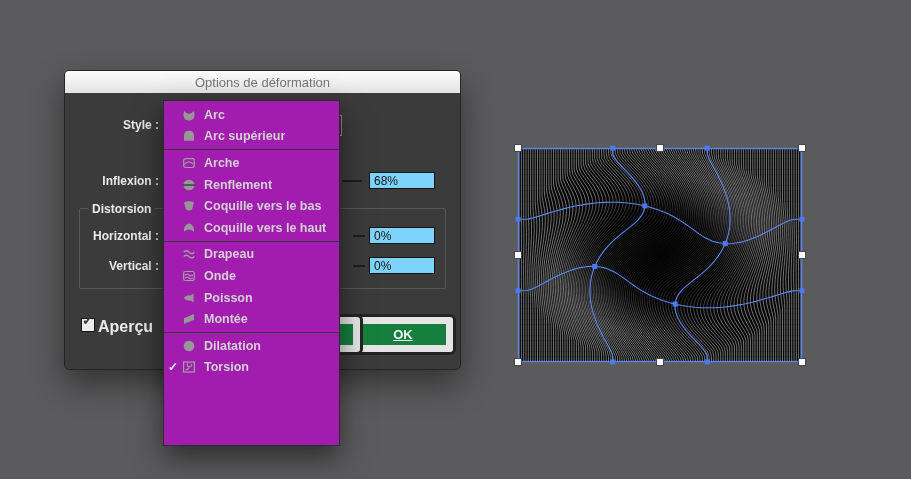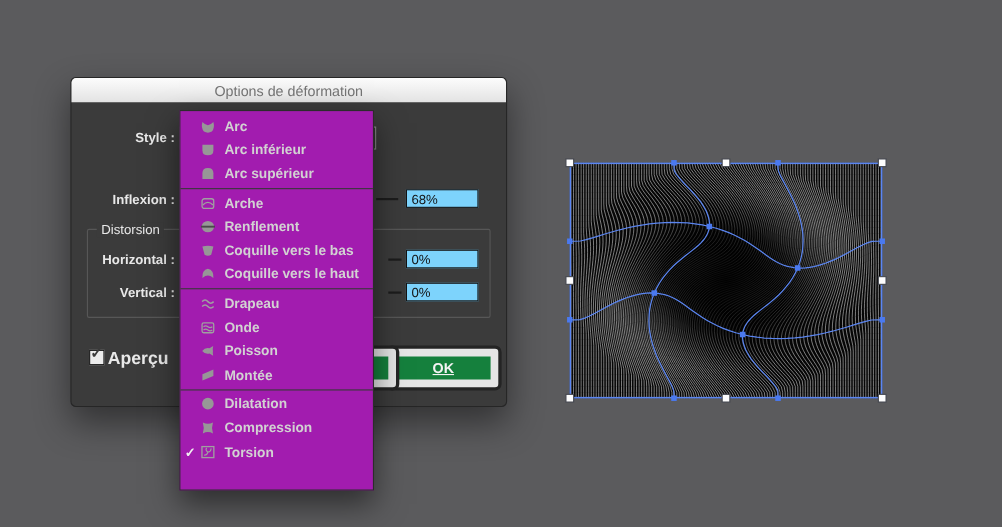--- a/index.html
+++ b/index.html
@@ -27,21 +27,21 @@
     border-top:5px solid #c9c9c9;}
 
   .track{position:absolute;height:2px;background:#1c1c1c;}
   .val-field{position:absolute;left:304px;width:58px;height:13px;
     background:#7dd3fc;border:1px solid #141414;color:#141414;
     font-family:"Liberation Sans",sans-serif;font-size:12px;padding:1px 2px 1px 4px;}
 
   .group{position:absolute;left:14px;top:137px;width:365px;height:79px;
     border:1px solid #575757;border-radius:2px;}
   .group-label{position:absolute;left:8px;top:-7px;background:#3b3b3b;padding:0 4px;
-    color:#e9e9e9;font-size:12px;font-weight:normal;}
+    color:#e9e9e9;font-size:12px;font-weight:bold;}
 
   .checkbox{position:absolute;left:16px;top:247px;width:12px;height:12px;
     background:#ececec;border:1px solid #141414;}
   .checkmark{position:absolute;left:17px;top:241px;font-size:14px;font-weight:bold;color:#3a3a3a;}
   .apercu-lbl{position:absolute;left:33px;top:247px;color:#e9e9e9;font-size:16px;font-weight:bold;}
 
   .btn{position:absolute;height:21px;background:#15803d;border:7px solid #e5e5e5;
     border-radius:3px;box-shadow:0 0 0 3px #242424;
     display:flex;align-items:center;justify-content:center;
     color:#f4f4f4;font-size:13px;font-weight:bold;text-decoration:underline;}
@@ -115,27 +115,20 @@
       <div class="menu-item">
         <span class="mi-check"></span>
         <span class="mi-icon"><svg viewBox="0 0 16 16" width="16" height="16">
             <path d="M3 4 Q8 9.5 13 4 Q14.5 9.5 11.6 12.6 Q8 14.6 4.4 12.6 Q1.5 9.5 3 4 Z" fill="#979797"></path>
           </svg></span>
         <span class="mi-label">Arc</span>
       </div>
       <div class="menu-item">
         <span class="mi-check"></span>
         <span class="mi-icon"><svg viewBox="0 0 16 16" width="16" height="16">
-            <path d="M3 3.5 H13 V8.5 Q13 13.2 8 13.2 Q3 13.2 3 8.5 Z" fill="#979797"></path>
-          </svg></span>
-        <span class="mi-label">Arc inférieur</span>
-      </div>
-      <div class="menu-item">
-        <span class="mi-check"></span>
-        <span class="mi-icon"><svg viewBox="0 0 16 16" width="16" height="16">
             <path d="M3 12.8 V7.5 Q3 2.8 8 2.8 Q13 2.8 13 7.5 V12.8 Z" fill="#979797"></path>
           </svg></span>
         <span class="mi-label">Arc supérieur</span>
       </div>
       <div class="menu-sep"></div>
       <div class="menu-item">
         <span class="mi-check"></span>
         <span class="mi-icon"><svg viewBox="0 0 16 16" width="16" height="16">
             <rect x="2.7" y="3.7" width="10.6" height="8.8" rx="2" fill="none" stroke="#a0a0a0" stroke-width="1.2"></rect>
             <path d="M3.4 9.3 Q8 4.6 12.6 9.3" fill="none" stroke="#a0a0a0" stroke-width="1.2"></path>
@@ -194,27 +187,20 @@
           </svg></span>
         <span class="mi-label">Montée</span>
       </div>
       <div class="menu-sep"></div>
       <div class="menu-item">
         <span class="mi-check"></span>
         <span class="mi-icon"><svg viewBox="0 0 16 16" width="16" height="16">
             <circle cx="8" cy="8" r="5.3" fill="#979797"></circle>
           </svg></span>
         <span class="mi-label">Dilatation</span>
-      </div>
-      <div class="menu-item">
-        <span class="mi-check"></span>
-        <span class="mi-icon"><svg viewBox="0 0 16 16" width="16" height="16">
-            <path d="M3.4 3 Q8 5.6 12.6 3 Q10.9 8 12.6 13 Q8 10.4 3.4 13 Q5.1 8 3.4 3 Z" fill="#979797"></path>
-          </svg></span>
-        <span class="mi-label">Compression</span>
       </div>
       <div class="menu-item">
         <span class="mi-check">✓</span>
         <span class="mi-icon"><svg viewBox="0 0 16 16" width="16" height="16">
             <rect x="2.6" y="3" width="10.8" height="10" fill="none" stroke="#a0a0a0" stroke-width="1.2"></rect>
             <path d="M8 8 Q11 7.6 10.8 4.6 M8 8 Q7.2 11 4.6 10.8 M8 8 Q5.4 6.4 6.8 4.2" fill="none" stroke="#a0a0a0" stroke-width="1.1"></path>
           </svg></span>
         <span class="mi-label">Torsion</span>
       </div>
     </div>

